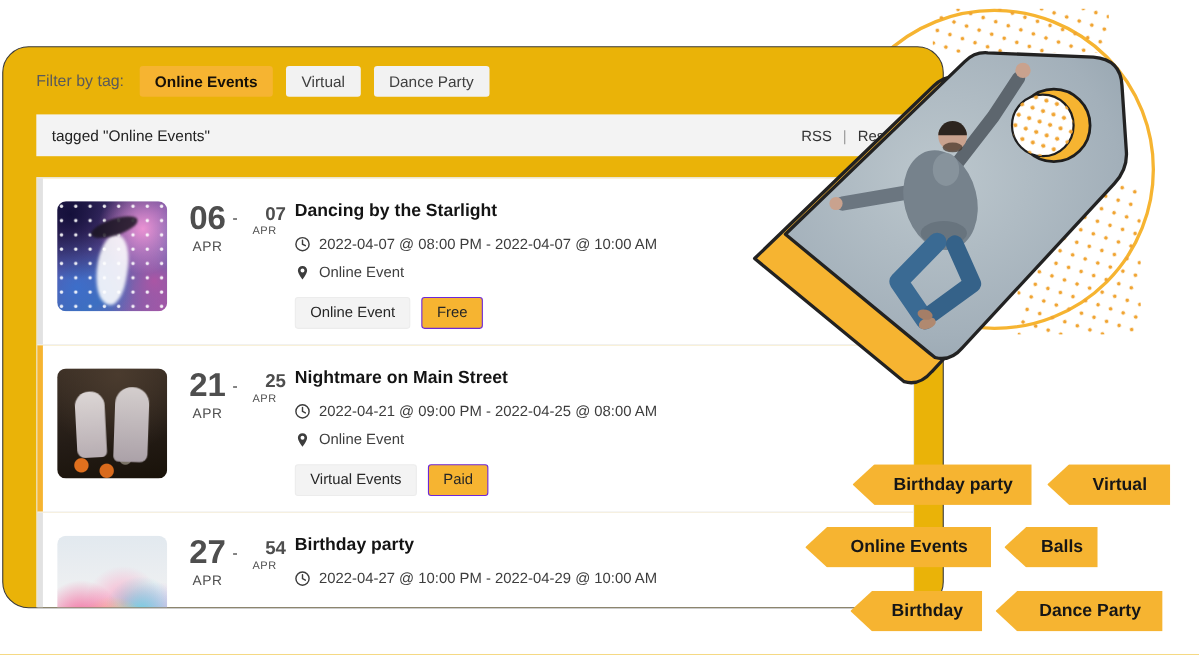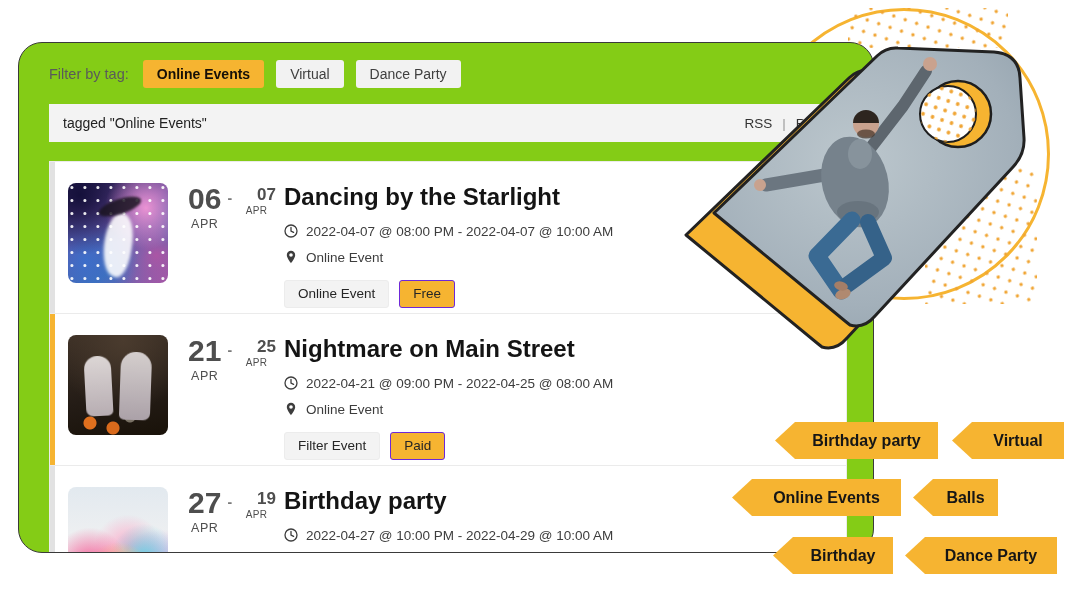--- a/index.html
+++ b/index.html
@@ -10,22 +10,22 @@
   }
 
   
   .decor-circle{
     position:absolute; left:758px; top:8px; width:292px; height:292px;
     border:3px solid #F6B431; border-radius:50%; z-index:0;
   }
 
   
   .card{
-    position:absolute; left:18px; top:42px; width:856px; height:511px;
-    background:#84cc16; border:1.5px solid #3a3a3a; border-radius:24px;
+    position:absolute; left:2px; top:42px; width:856px; height:511px;
+    background:#eab308; border:1.5px solid #3a3a3a; border-radius:24px;
     overflow:hidden; z-index:1;
   }
   .filter-row{ display:flex; align-items:center; gap:12px; margin:17px 28px 0 30px; }
   .filter-label{ font-size:14.5px; color:#5a5a5a; margin-right:2px; }
   .filter-btn{
     border:none; cursor:pointer; font-family:inherit;
     font-size:14px; color:#3f3f3f; background:#f2f2f2;
     padding:7px 14px; border-radius:3px; line-height:1;
   }
   .filter-btn.active{ background:#F6B431; color:#161008; font-weight:600; }
@@ -110,21 +110,21 @@
   .date-block{ display:flex; align-items:flex-start; margin-left:20px; width:94px; flex:none; padding-top:1px; }
   .date-col{ display:flex; flex-direction:column; align-items:center; }
   .date-start .d{ font-size:30px; font-weight:700; color:#4e4e4e; line-height:1; }
   .date-start .m{ font-size:12.5px; color:#4e4e4e; margin-top:3px; letter-spacing:.5px; }
   .date-dash{ color:#7a7a7a; font-weight:700; font-size:14px; margin:6px 5px 0 6px; }
   .date-end{ margin-top:2px; }
   .date-end .d{ font-size:17px; font-weight:700; color:#4e4e4e; line-height:1;margin-left:20px; }
   .date-end .m{ font-size:10px; color:#4e4e4e; margin-top:2px; letter-spacing:.4px; }
 
   .event-body{ margin-left:2px; }
-  .event-title{ font-size:24px; font-weight:700; color:#141414; line-height:1.15; cursor:pointer; }
+  .event-title{ font-size:16px; font-weight:700; color:#141414; line-height:1.15; cursor:pointer; }
   .meta-line{ display:flex; align-items:center; gap:8px; margin-top:13px; font-size:13.5px; color:#3d3d3d; }
   .meta-line + .meta-line{ margin-top:11px; }
   .meta-icon{ width:14px; height:14px; flex:none; display:block; }
   .chip-row{ display:flex; gap:10px; margin-top:15px; }
   .chip{ font-size:13.5px; color:#262626; padding:6px 13px; border-radius:3px; line-height:1.1; cursor:pointer; }
   .chip.gray{ background:#f3f3f3; border:1px solid #ececec; }
   .chip.yellow{ background:#F6B431; border:1px solid #6d28d9; }
 
   
   .decor-svg{ position:absolute; left:640px; top:0; width:450px; height:595px; z-index:2; pointer-events:none; }
@@ -220,36 +220,36 @@
             </svg>
           <span data-interactable="false">2022-04-21 @ 09:00 PM - 2022-04-25 @ 08:00 AM</span>
         </div>
         <div class="meta-line" data-interactable="false">
           <svg class="meta-icon" data-interactable="false" viewBox="0 0 14 14">
               <path d="M7 .8 C4.6.8 2.8 2.6 2.8 5 C2.8 8.1 7 13.2 7 13.2 S11.2 8.1 11.2 5 C11.2 2.6 9.4 .8 7 .8 Z M7 6.8 A1.8 1.8 0 1 1 7 3.2 A1.8 1.8 0 0 1 7 6.8 Z" fill="#3d3d3d"></path>
             </svg>
           <span data-interactable="false">Online Event</span>
         </div>
         <div class="chip-row" data-interactable="false">
-          <span class="chip gray" data-interactable="true">Filter Event</span>
+          <span class="chip gray" data-interactable="true">Virtual Events</span>
           <span class="chip yellow" data-interactable="true">Paid</span>
         </div>
       </div>
     </div>
 
     <div class="event-row" data-interactable="true">
       <div class="thumb thumb-holi" data-interactable="true"></div>
       <div class="date-block" data-interactable="false">
         <div class="date-col date-start" data-interactable="false">
           <span class="d" data-interactable="false">27</span>
           <span class="m" data-interactable="false">APR</span>
         </div>
         <span class="date-dash" data-interactable="false">-</span>
         <div class="date-col date-end" data-interactable="false">
-          <span class="d" data-interactable="false">19</span>
+          <span class="d" data-interactable="false">54</span>
           <span class="m" data-interactable="false">APR</span>
         </div>
       </div>
       <div class="event-body">
         <div class="event-title" data-interactable="true">Birthday party</div>
         <div class="meta-line" data-interactable="false">
           <svg class="meta-icon" data-interactable="false" viewBox="0 0 14 14">
               <circle cx="7" cy="7" r="6" fill="none" stroke="#3d3d3d" stroke-width="1.3"></circle>
               <path d="M7 3.4 V7 L9.6 8.4" fill="none" stroke="#3d3d3d" stroke-width="1.3" stroke-linecap="round"></path>
             </svg>

